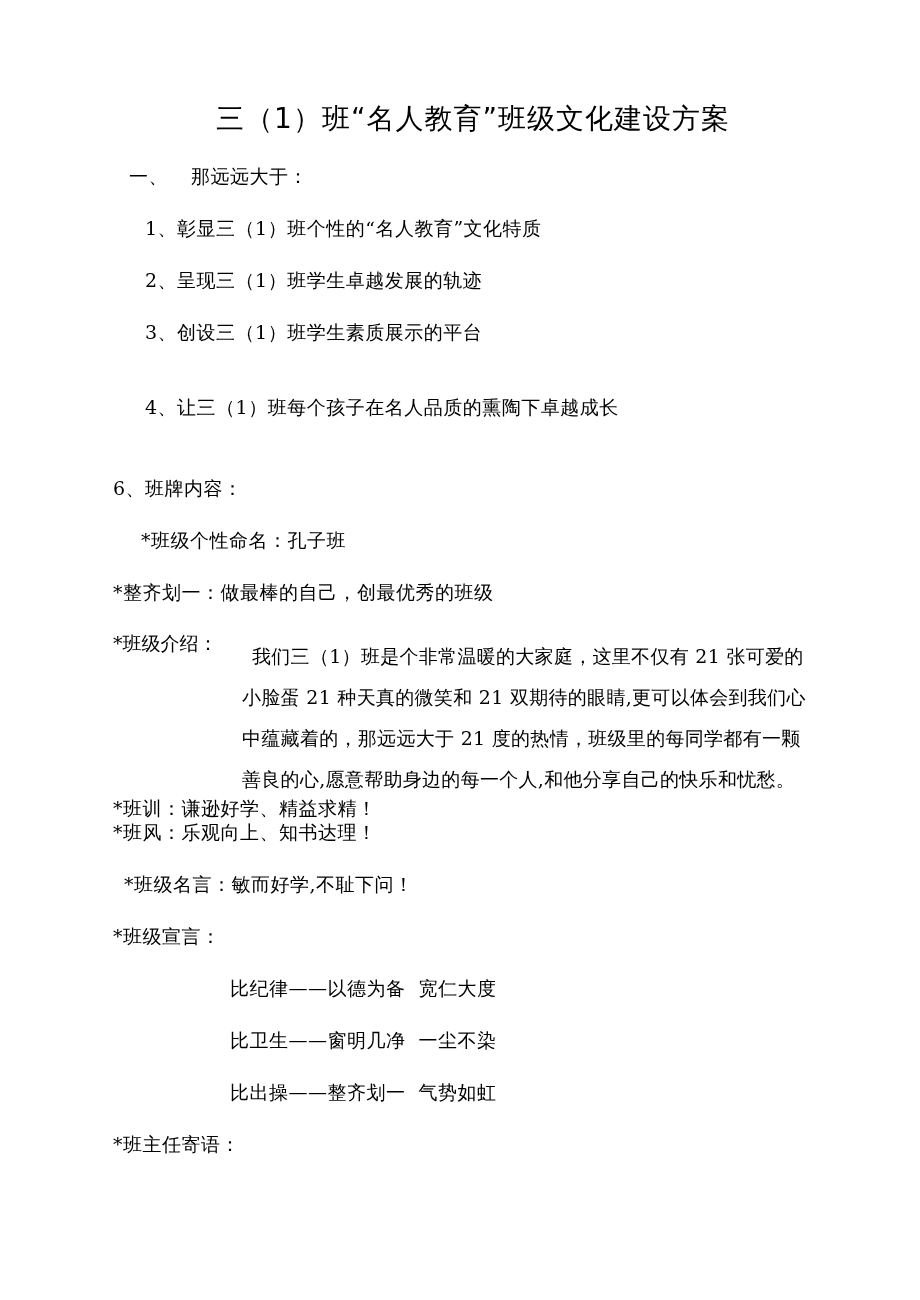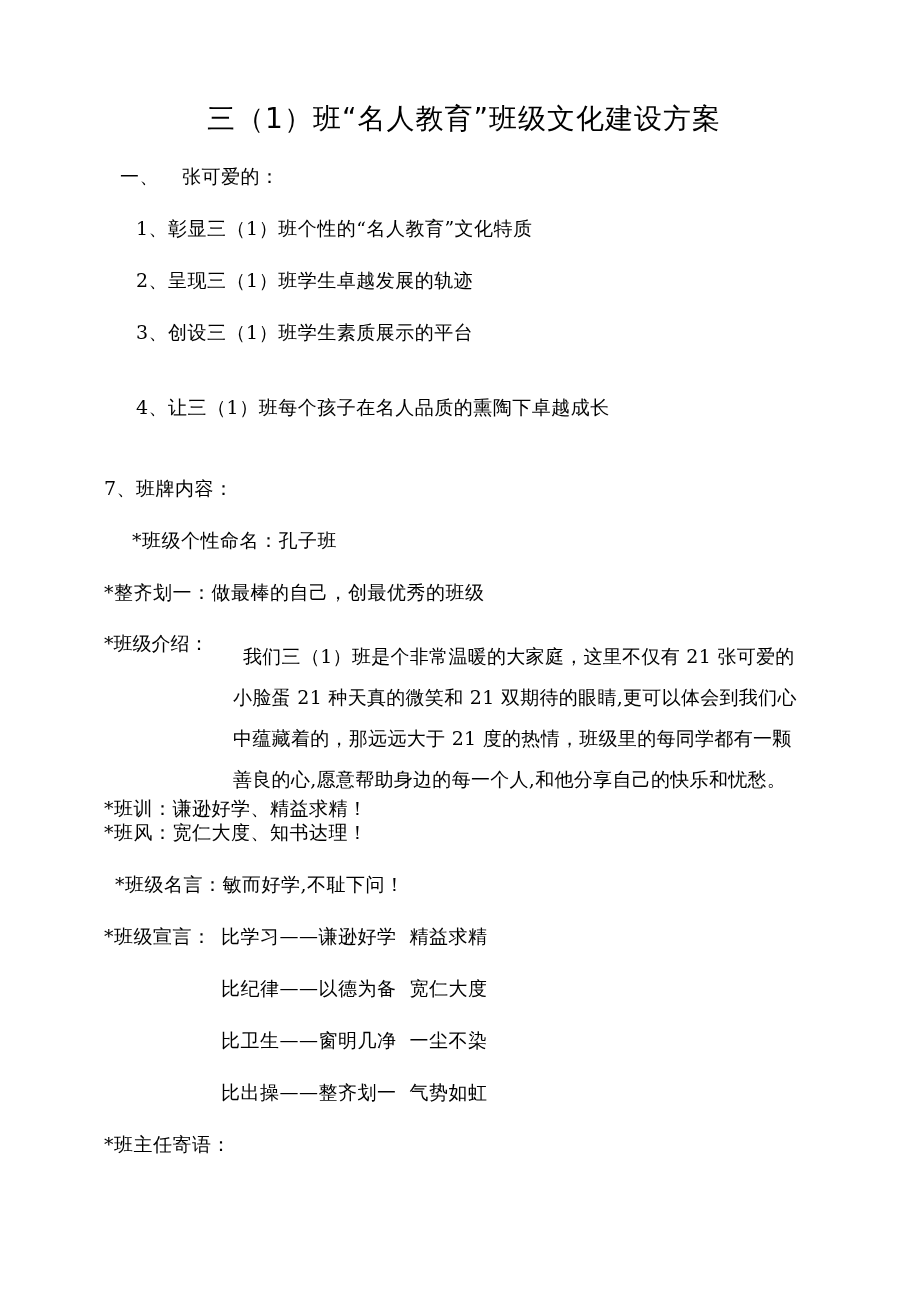--- a/index.html
+++ b/index.html
@@ -10,21 +10,21 @@
     body {
       width: 920px;
       height: 1300px;
       position: relative;
       overflow: hidden;
       font-family: "DejaVu Serif", "Liberation Serif", serif;
       color: #000000;
     }
     .page {
       position: absolute;
-      left: 4px;
+      left: 13px;
       top: 0;
       width: 728px;
       height: 1300px;
     }
     .line {
       position: absolute;
       font-size: 19px;
       line-height: 26px;
       white-space: nowrap;
       letter-spacing: 0.5px;
@@ -78,50 +78,49 @@
     .decl-item { left: 217px; }
   </style>
 </head>
 <body>
 
 <div class="page">
 
   <div class="title">三（1）班“名人教育”班级文化建设方案</div>
 
   <div class="line heading1">
-    <span class="num">一、</span><span>张可爱的：</span>
+    <span class="num">一、</span><span>那远远大于：</span>
   </div>
 
   <div class="line goal" style="top:215px;">1、彰显三（1）班个性的“名人教育”文化特质</div>
   <div class="line goal" style="top:267px;">2、呈现三（1）班学生卓越发展的轨迹</div>
   <div class="line goal" style="top:319px;">3、创设三（1）班学生素质展示的平台</div>
   <div class="line goal" style="top:371px;margin-top:23px;">4、让三（1）班每个孩子在名人品质的熏陶下卓越成长</div>
 
 
-  <div class="line" style="left:100px; top:475px;">7、班牌内容：</div>
+  <div class="line" style="left:100px; top:475px;">6、班牌内容：</div>
 
   <div class="line" style="left:100px; top:527px;margin-left:28px;">*班级个性命名：孔子班</div>
 
   <div class="line" style="left:100px; top:579px;">*整齐划一：做最棒的自己，创最优秀的班级</div>
 
   <div class="intro-label">*班级介绍：</div>
   <div class="intro-body">
     <p>我们三（1）班是个非常温暖的大家庭，这里不仅有 21 张可爱的</p>
     <p>小脸蛋 21 种天真的微笑和 21 双期待的眼睛,更可以体会到我们心</p>
     <p>中蕴藏着的，那远远大于 21 度的热情，班级里的每同学都有一颗</p>
     <p>善良的心,愿意帮助身边的每一个人,和他分享自己的快乐和忧愁。</p>
   </div>
 
   <div class="line" style="left:100px; top:767px;margin-top:28px;">*班训：谦逊好学、精益求精！</div>
 
-  <div class="line" style="left:100px; top:819px;">*班风：宽仁大度、知书达理！</div>
+  <div class="line" style="left:100px; top:819px;">*班风：乐观向上、知书达理！</div>
 
   <div class="line" style="left:100px; top:871px;margin-left:11px;">*班级名言：敏而好学,不耻下问！</div>
 
   <div class="line" style="left:100px; top:923px;">*班级宣言：</div>
-  <div class="line decl-item" style="top:923px; white-space:pre;">比学习——谦逊好学  精益求精</div>
   <div class="line decl-item" style="top:975px; white-space:pre;">比纪律——以德为备  宽仁大度</div>
   <div class="line decl-item" style="top:1027px; white-space:pre;">比卫生——窗明几净  一尘不染</div>
   <div class="line decl-item" style="top:1079px; white-space:pre;">比出操——整齐划一  气势如虹</div>
 
   <div class="line" style="left:100px; top:1131px;">*班主任寄语：</div>
 
 </div>
 
 </body></html>

